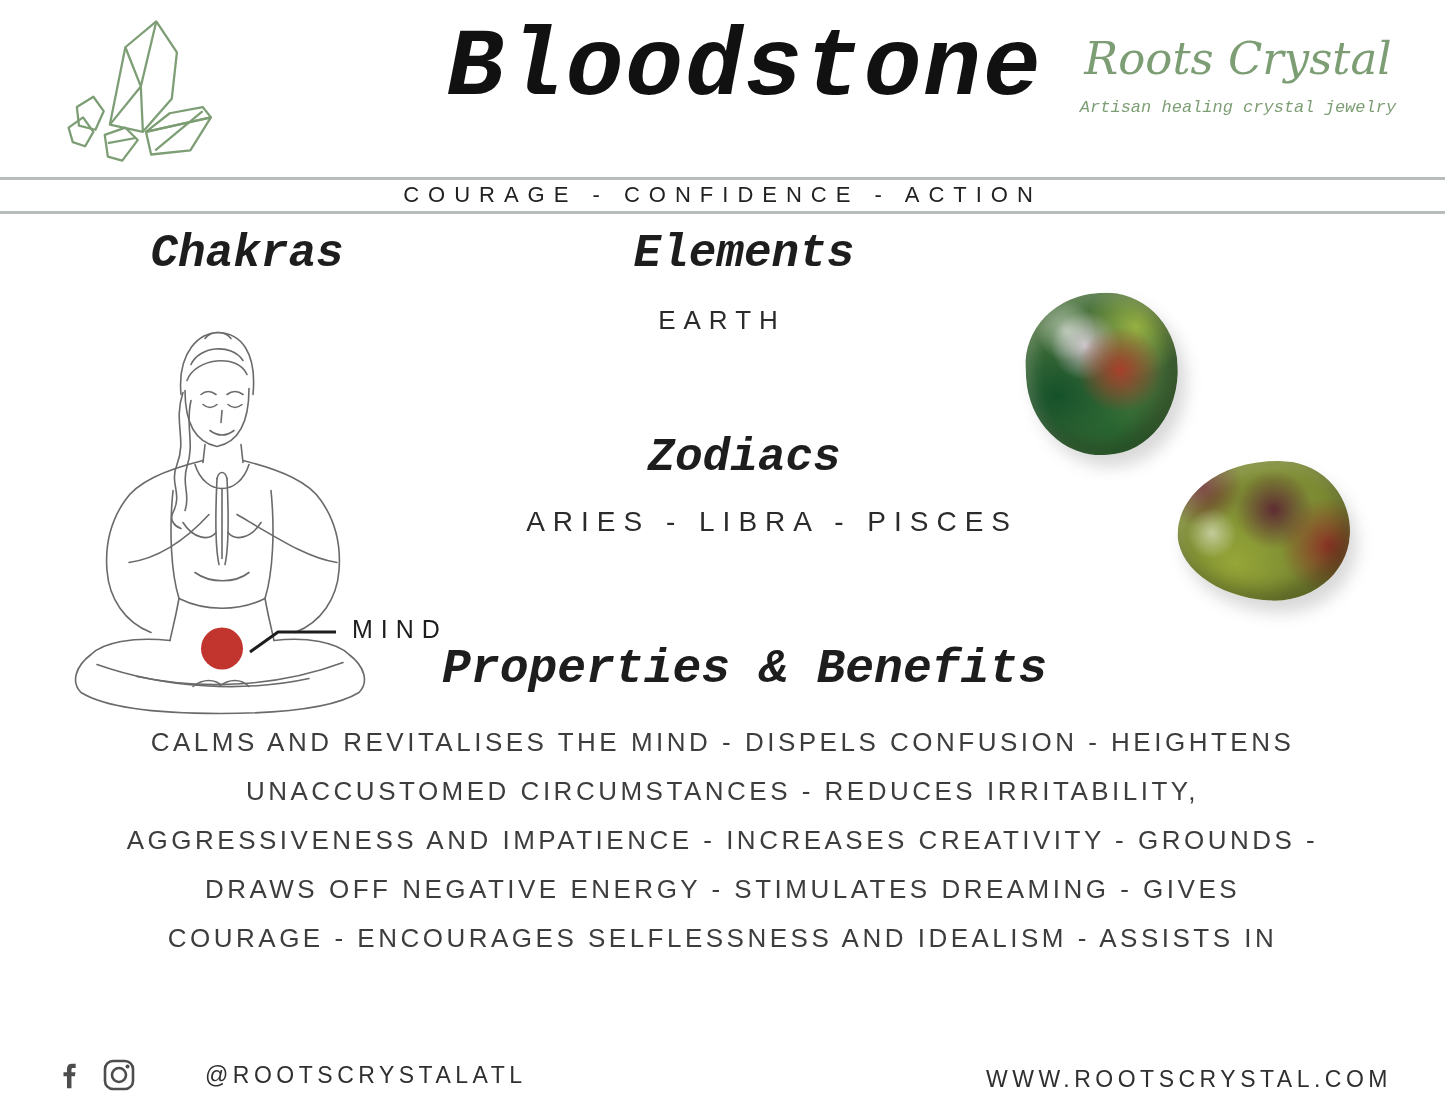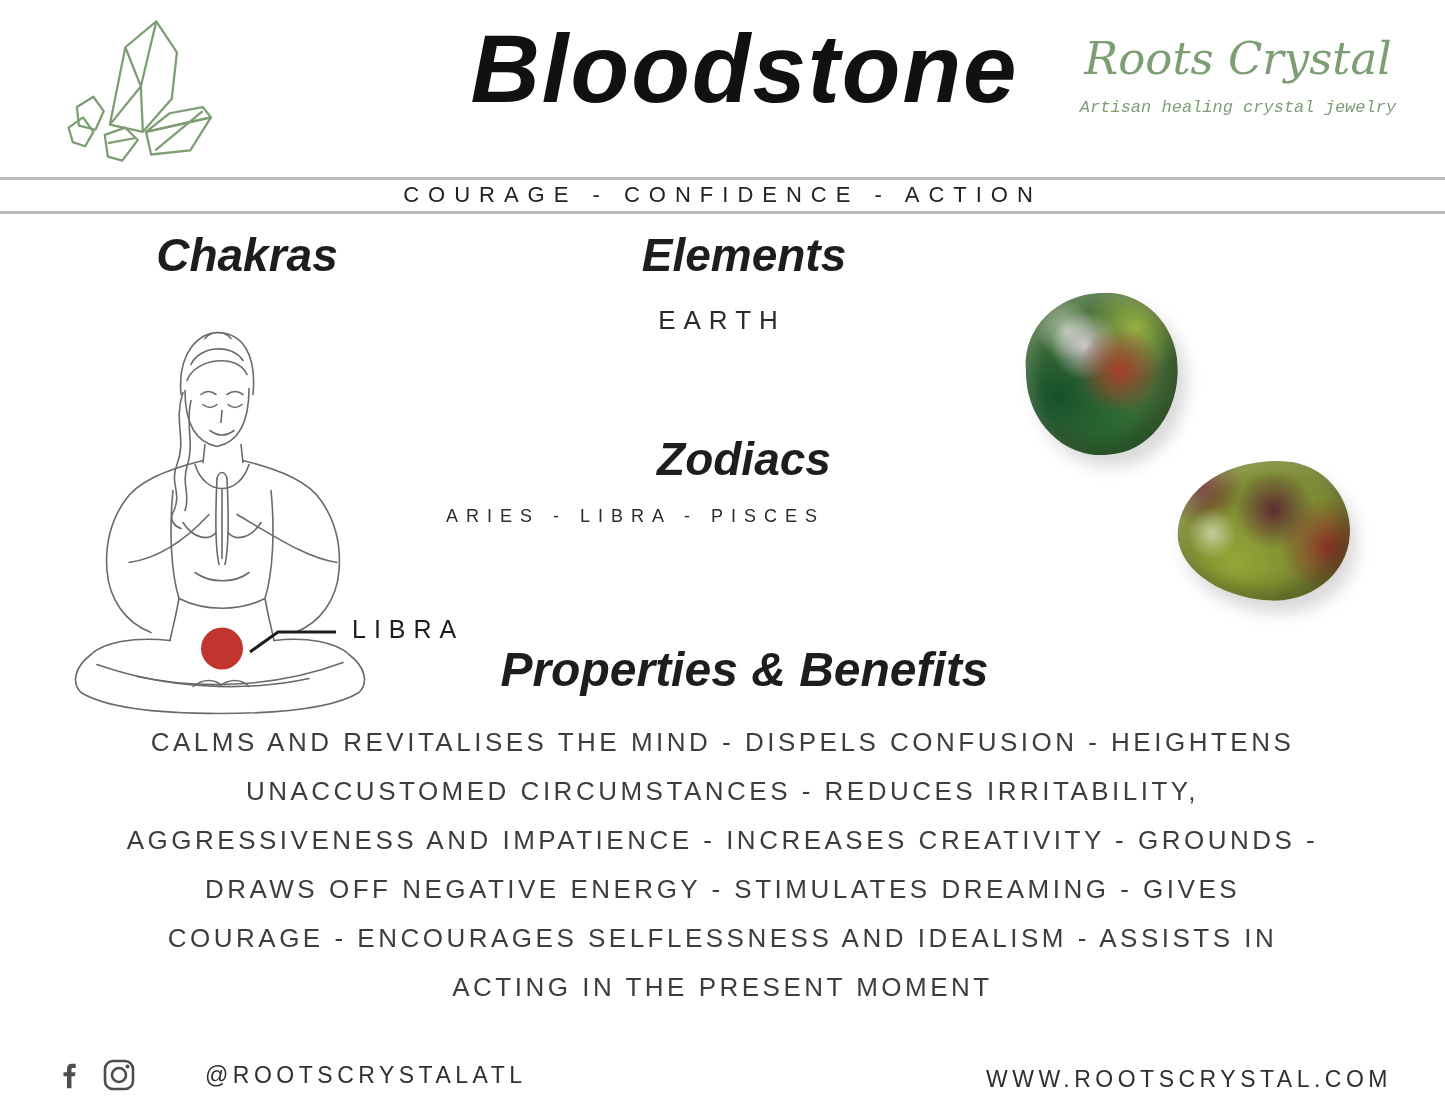--- a/index.html
+++ b/index.html
@@ -1,21 +1,21 @@
 <!DOCTYPE html>
 <html><head>
 <meta charset="utf-8">
 <style>
   * { margin:0; padding:0; box-sizing:border-box; }
   html,body { background:#ffffff; }
   .page {
     position:relative; width:1445px; height:1117px; background:#ffffff;
     overflow:hidden; font-family:"Liberation Sans", sans-serif; color:#1d1d1d;
   }
-  .script { font-family:Liberation Sans, sans-serif; font-style:italic; font-weight:700;padding-left:44px; }
+  .script { font-family:Liberation Mono, monospace; font-style:italic; font-weight:700;padding-left:44px; }
 
   
   .logo { position:absolute; left:48px; top:6px; width:165px; height:165px; }
   .title {
     position:absolute; left:0; right:0; top:14px; text-align:center;
     font-size:96px; letter-spacing:2px; color:#111;
   }
   .brand { position:absolute; right:12px; top:34px; width:390px; text-align:center; color:#7d9e74; }
   .brand-name { font-family:"DejaVu Serif", serif; font-style:italic; font-weight:400; font-size:45px; line-height:1.1; }
   .brand-tagline { font-family:Liberation Mono, monospace; font-style:italic; font-weight:400; font-size:17px; margin-top:14px; }
@@ -32,21 +32,21 @@
   .chakras-heading { position:absolute; left:95px; top:228px; width:260px; text-align:center; font-size:46px; }
   .figure { position:absolute; left:45px; top:328px; width:350px; height:390px; }
   .figure svg { width:100%; height:100%; }
   .root-pointer { position:absolute; left:240px; top:612px; width:120px; height:50px; }
   .root-label { position:absolute; left:352px; top:615px; font-size:25px; letter-spacing:8px; color:#1d1d1d; }
 
   
   .elements-heading { position:absolute; left:572px; top:228px; width:300px; text-align:center; font-size:46px; }
   .earth-value { position:absolute; left:522px; top:305px; width:400px; text-align:center; font-size:26px; letter-spacing:8px; color:#2b2b2b; }
   .zodiacs-heading { position:absolute; left:572px; top:432px; width:300px; text-align:center; font-size:46px; }
-  .zodiac-value { position:absolute; left:446px; top:506px; width:600px; text-align:left; font-size:18px; letter-spacing:8px; color:#2b2b2b; }
+  .zodiac-value { position:absolute; left:418px; top:506px; width:600px; text-align:right; font-size:28px; letter-spacing:8px; color:#2b2b2b; }
 
   
   .crystal { position:absolute; }
   .crystal-a {
     left:1026px; top:293px; width:152px; height:162px;
     border-radius:52% 48% 50% 50% / 45% 48% 55% 52%;
     transform:rotate(-3deg);
     background:
       radial-gradient(circle at 28% 22%, rgba(255,255,255,.55) 0%, rgba(255,255,255,0) 18%),
       radial-gradient(circle at 62% 48%, #a8402c 0%, rgba(168,64,44,0) 34%),
@@ -155,39 +155,38 @@
       <path d="M298,332 C234,356 158,360 92,346"></path>
       <path d="M148,356 C158,348 170,348 178,356 M174,356 C184,348 196,348 204,356"></path>
 
       <circle cx="177" cy="318" r="21" fill="#c2342e" stroke="none"></circle>
     </svg>
   </div>
 
   <svg class="root-pointer" viewBox="0 0 120 50">
     <polyline points="10,40 38,20 96,20" fill="none" stroke="#1d1d1d" stroke-width="3"></polyline>
   </svg>
-  <div class="root-label">LIBRA</div>
+  <div class="root-label">MIND</div>
 
   <div class="elements-heading script">Elements</div>
   <div class="earth-value">EARTH</div>
 
   <div class="zodiacs-heading script">Zodiacs</div>
   <div class="zodiac-value">ARIES - LIBRA - PISCES</div>
 
   <div class="crystal crystal-a"></div>
   <div class="crystal crystal-b"></div>
 
   <div class="properties-heading script">Properties &amp; Benefits</div>
   <div class="properties-text">
     <div class="line">CALMS AND REVITALISES THE MIND - DISPELS CONFUSION - HEIGHTENS</div>
     <div class="line">UNACCUSTOMED CIRCUMSTANCES - REDUCES IRRITABILITY,</div>
     <div class="line">AGGRESSIVENESS AND IMPATIENCE - INCREASES CREATIVITY - GROUNDS -</div>
     <div class="line">DRAWS OFF NEGATIVE ENERGY - STIMULATES DREAMING - GIVES</div>
     <div class="line">COURAGE - ENCOURAGES SELFLESSNESS AND IDEALISM - ASSISTS IN</div>
-    <div class="line">ACTING IN THE PRESENT MOMENT</div>
   </div>
 
   <div class="footer-left">
     <svg class="fb-icon" viewBox="0 0 32 32">
       <path fill="#4d4d4d" d="M21 4 h-4 c-3.4 0 -5.3 2 -5.3 5.5 V13 H8 v4.4 h3.7 V30 H16.5 V17.4 h3.6 l.7 -4.4 H16.5 v-2.6 c0 -1.3 .5 -1.9 1.9 -1.9 H21 Z"></path>
     </svg>
     <svg class="ig-icon" viewBox="0 0 34 34" fill="none" stroke="#4d4d4d" stroke-width="2.6">
       <rect x="3" y="3" width="28" height="28" rx="8"></rect>
       <circle cx="17" cy="17" r="7"></circle>
       <circle cx="25.5" cy="8.5" r="2" fill="#4d4d4d" stroke="none"></circle>

